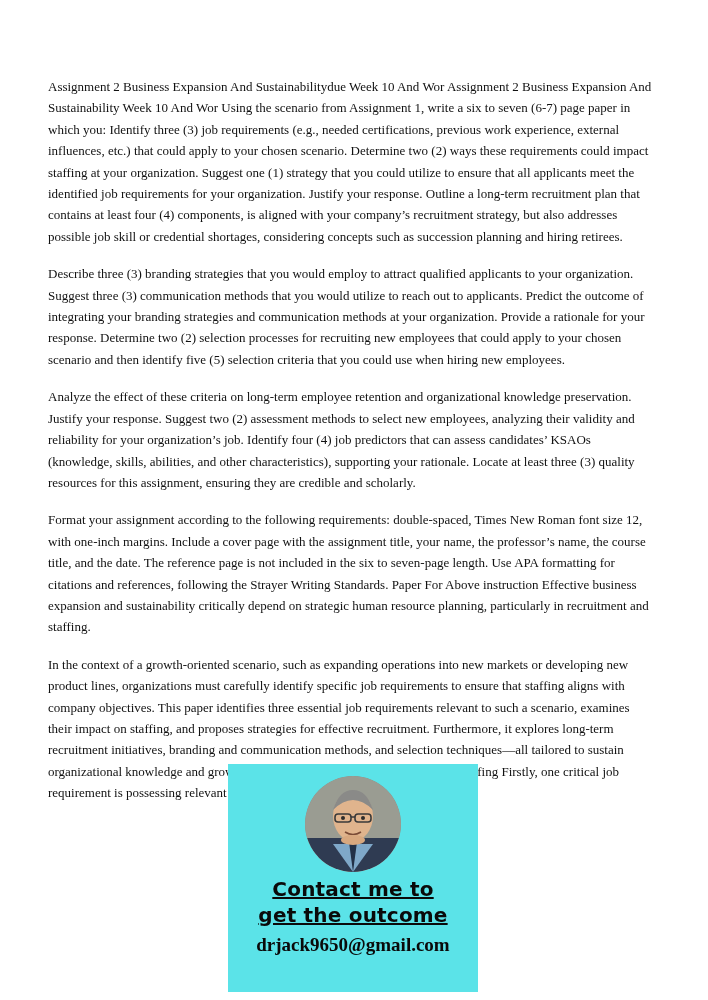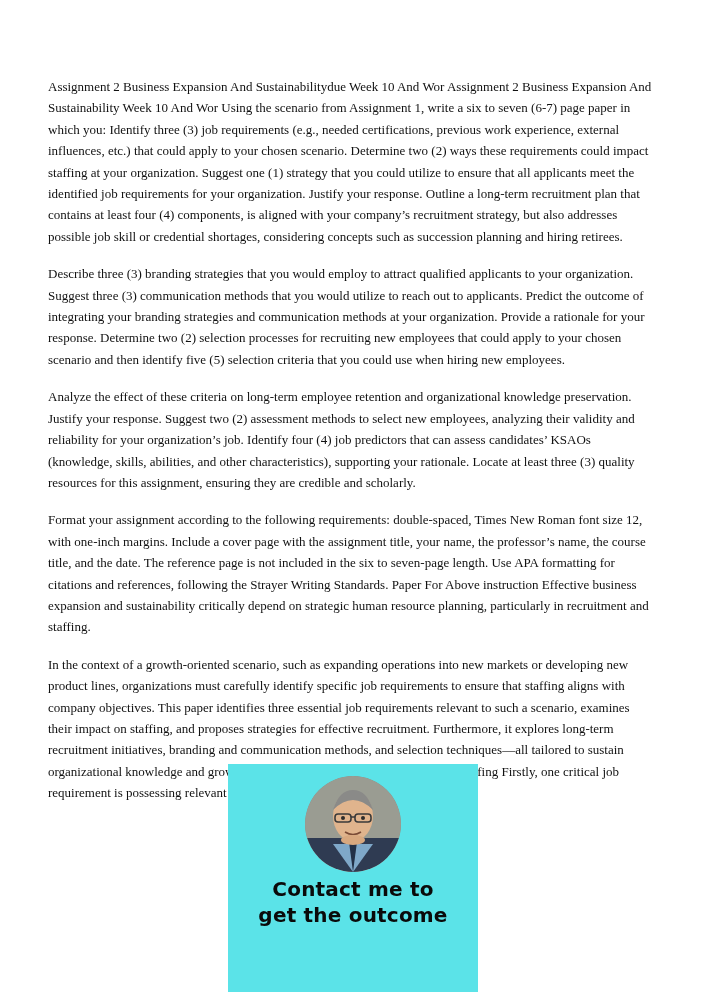--- a/index.html
+++ b/index.html
@@ -58,20 +58,21 @@
   .avatar svg {
     display: block;
   }
   .overlay-line {
     font-family: "DejaVu Sans", "Liberation Sans", sans-serif;
     font-weight: bold;
     font-size: 20px;
     line-height: 26px;
     color: #0a0a0a;
     letter-spacing: 0.2px;
+    text-decoration: underline;
   }
   .overlay-email {
     font-family: "Liberation Serif", "DejaVu Serif", serif;
     font-weight: bold;
     font-size: 19px;
     line-height: 26px;
     color: #0a0a0a;
     margin-top: 4px;
   }
 </style>
@@ -108,15 +109,16 @@
           <line x1="46" y1="41" x2="50" y2="41" stroke="#3a3a3a" stroke-width="1.6"></line>
           <ellipse cx="38" cy="42" rx="2" ry="2" fill="#2b2b2b"></ellipse>
           <ellipse cx="58" cy="42" rx="2" ry="2" fill="#2b2b2b"></ellipse>
           <path d="M40 56 q8 5 16 0" stroke="#7a4b36" stroke-width="1.6" fill="none"></path>
           <ellipse cx="48" cy="64" rx="12" ry="5" fill="#d8a87f"></ellipse>
         </g>
       </svg>
     </div>
     <div class="overlay-line">Contact me to</div>
     <div class="overlay-line">get the outcome</div>
+    <div class="overlay-email">drjack9650@gmail.com</div>
   </div>
 
 </div>
 
 </body></html>

